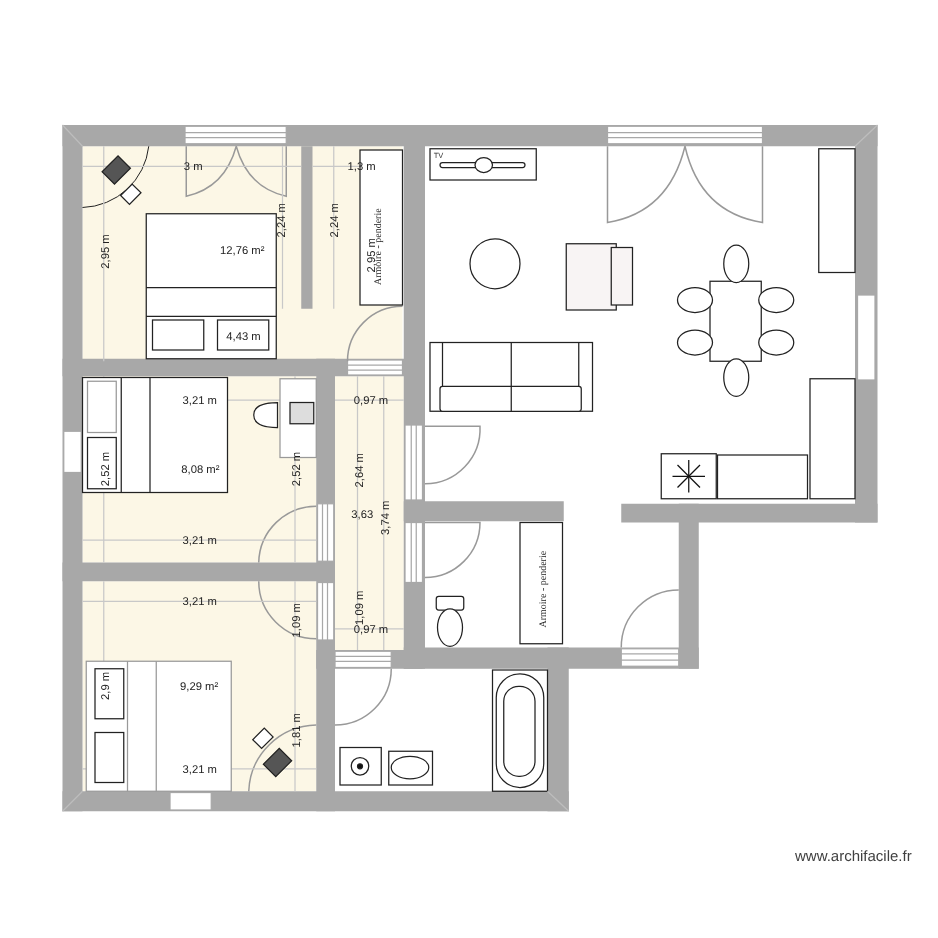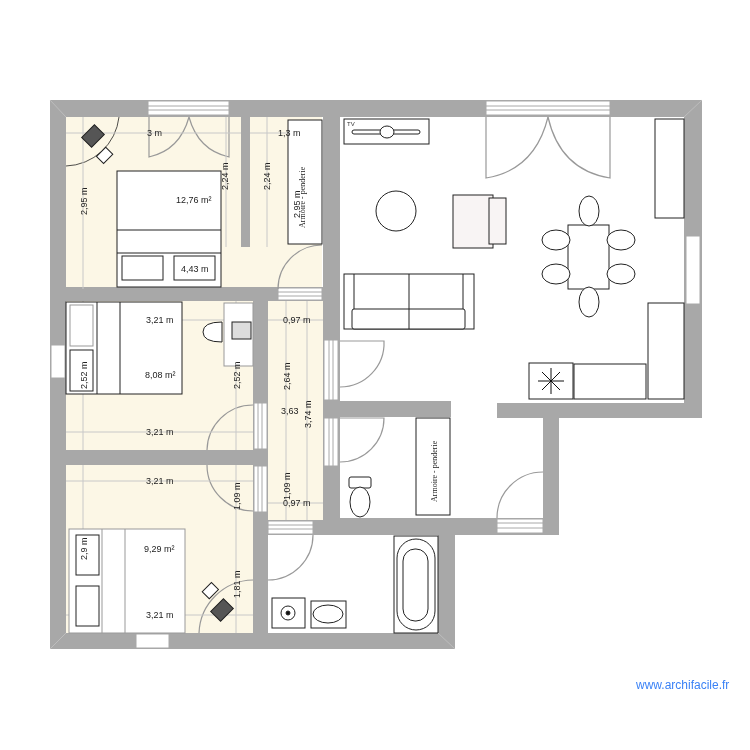--- a/index.html
+++ b/index.html
@@ -2,21 +2,21 @@
 <html><head>
 <meta charset="utf-8">
 <style>
   html, body { margin: 0; padding: 0; background: #ffffff; }
   body { width: 750px; height: 750px; position: relative; overflow: hidden; font-family: "Liberation Sans", sans-serif; }
   #plan { position: absolute; left: 0; top: 0; width: 750px; height: 750px; }
   .dim { font-family: "Liberation Sans", sans-serif; font-size: 9px; fill: #222; }
   .area { font-family: "Liberation Sans", sans-serif; font-size: 9px; fill: #222; }
   .furn-label { font-family: "Liberation Serif", serif; font-size: 8px; fill: #222; }
   .tv-label { font-family: "Liberation Sans", sans-serif; font-size: 6px; fill: #333; }
-  .watermark { position: absolute; left: 636px; top: 678px; font-size: 12px; color: #3b82f6; font-family: "Liberation Sans", sans-serif; }
+  .watermark { position: absolute; left: 636px; top: 678px; font-size: 12px; color: #404040; font-family: "Liberation Sans", sans-serif; }
 </style>
 </head>
 <body>
 
 <svg id="plan" viewBox="0 0 750 750" xmlns="http://www.w3.org/2000/svg">
 
   <g>
     <rect x="66" y="117" width="256" height="172" fill="#fcf7e6"></rect>
     <rect x="66" y="301" width="187" height="149" fill="#fcf7e6"></rect>
     <rect x="268" y="301" width="55" height="219" fill="#fcf7e6"></rect>

